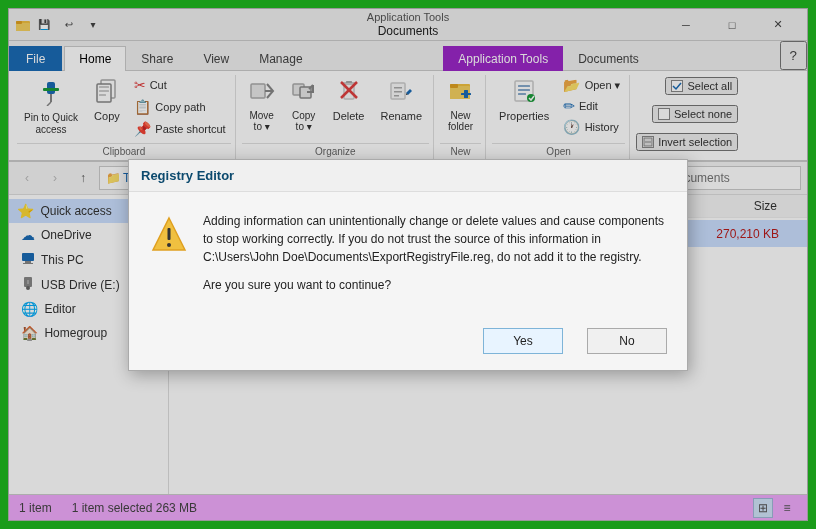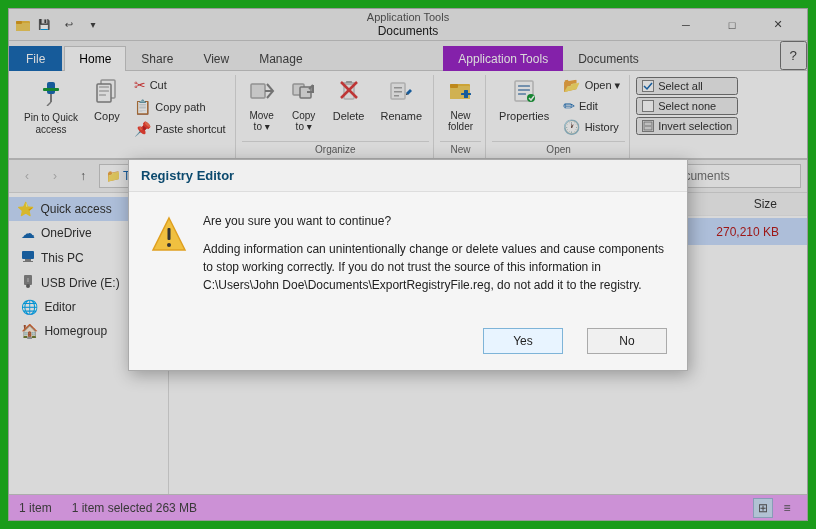--- a/index.html
+++ b/index.html
@@ -456,22 +456,23 @@
     }
     .dialog-btn.primary {
       border-color: #7eb4d8;
       background: #e8f4ff;
     }
 
     
     .ribbon-select-group {
       display: flex;
       flex-direction: column;
-      gap: 2px;
+      gap: 10px;
       padding: 2px 0;
+      align-items: flex-end;
     }
     .ribbon-select-item {
       display: flex;
       align-items: center;
       gap: 4px;
       font-size: 11px;
       color: #333;
       cursor: pointer;
       padding: 1px 4px;
       height: 18px;
@@ -568,20 +569,21 @@
             <button class="ribbon-btn-small">
               <span class="ribbon-btn-small-icon">📋</span>
               <span>Copy path</span>
             </button>
             <button class="ribbon-btn-small">
               <span class="ribbon-btn-small-icon">📌</span>
               <span>Paste shortcut</span>
             </button>
           </div>
         </div>
+        <div class="ribbon-group-label">Clipboard</div>
       </div>
 
       <div class="ribbon-group">
         <div class="ribbon-group-items">
           <button class="ribbon-btn">
             <div class="ribbon-btn-icon">
               <svg width="26" height="26" viewBox="0 0 26 26">
                 <rect x="2" y="6" width="14" height="14" rx="1" fill="#e8e8e8" stroke="#aaa" stroke-width="1.5"></rect>
                 <path d="M18 6 L24 13 L18 20" fill="none" stroke="#888" stroke-width="2"></path>
                 <path d="M16 13 H24" stroke="#888" stroke-width="2"></path>
@@ -823,22 +825,22 @@
       </div>
       <div class="dialog-body">
         <div class="dialog-warning-icon">
           <svg width="40" height="40" viewBox="0 0 40 40">
             <polygon points="20,4 36,36 4,36" fill="#f0c040" stroke="#e0a020" stroke-width="1.5"></polygon>
             <rect x="18.5" y="14" width="3" height="12" rx="1" fill="#333"></rect>
             <circle cx="20" cy="31" r="2" fill="#333"></circle>
           </svg>
         </div>
         <div class="dialog-text">
+          <p>Adding information can unintentionally change or delete values and cause components to stop working correctly. If you do not trust the source of this information in C:\Users\John Doe\Documents\ExportRegistryFile.reg, do not add it to the registry.</p>
           <p>Are you sure you want to continue?</p>
-          <p>Adding information can unintentionally change or delete values and cause components to stop working correctly. If you do not trust the source of this information in C:\Users\John Doe\Documents\ExportRegistryFile.reg, do not add it to the registry.</p>
         </div>
       </div>
       <div class="dialog-buttons">
         <button class="dialog-btn primary">Yes</button>
         <button class="dialog-btn">No</button>
       </div>
     </div>
   </div>
 
 </div>

